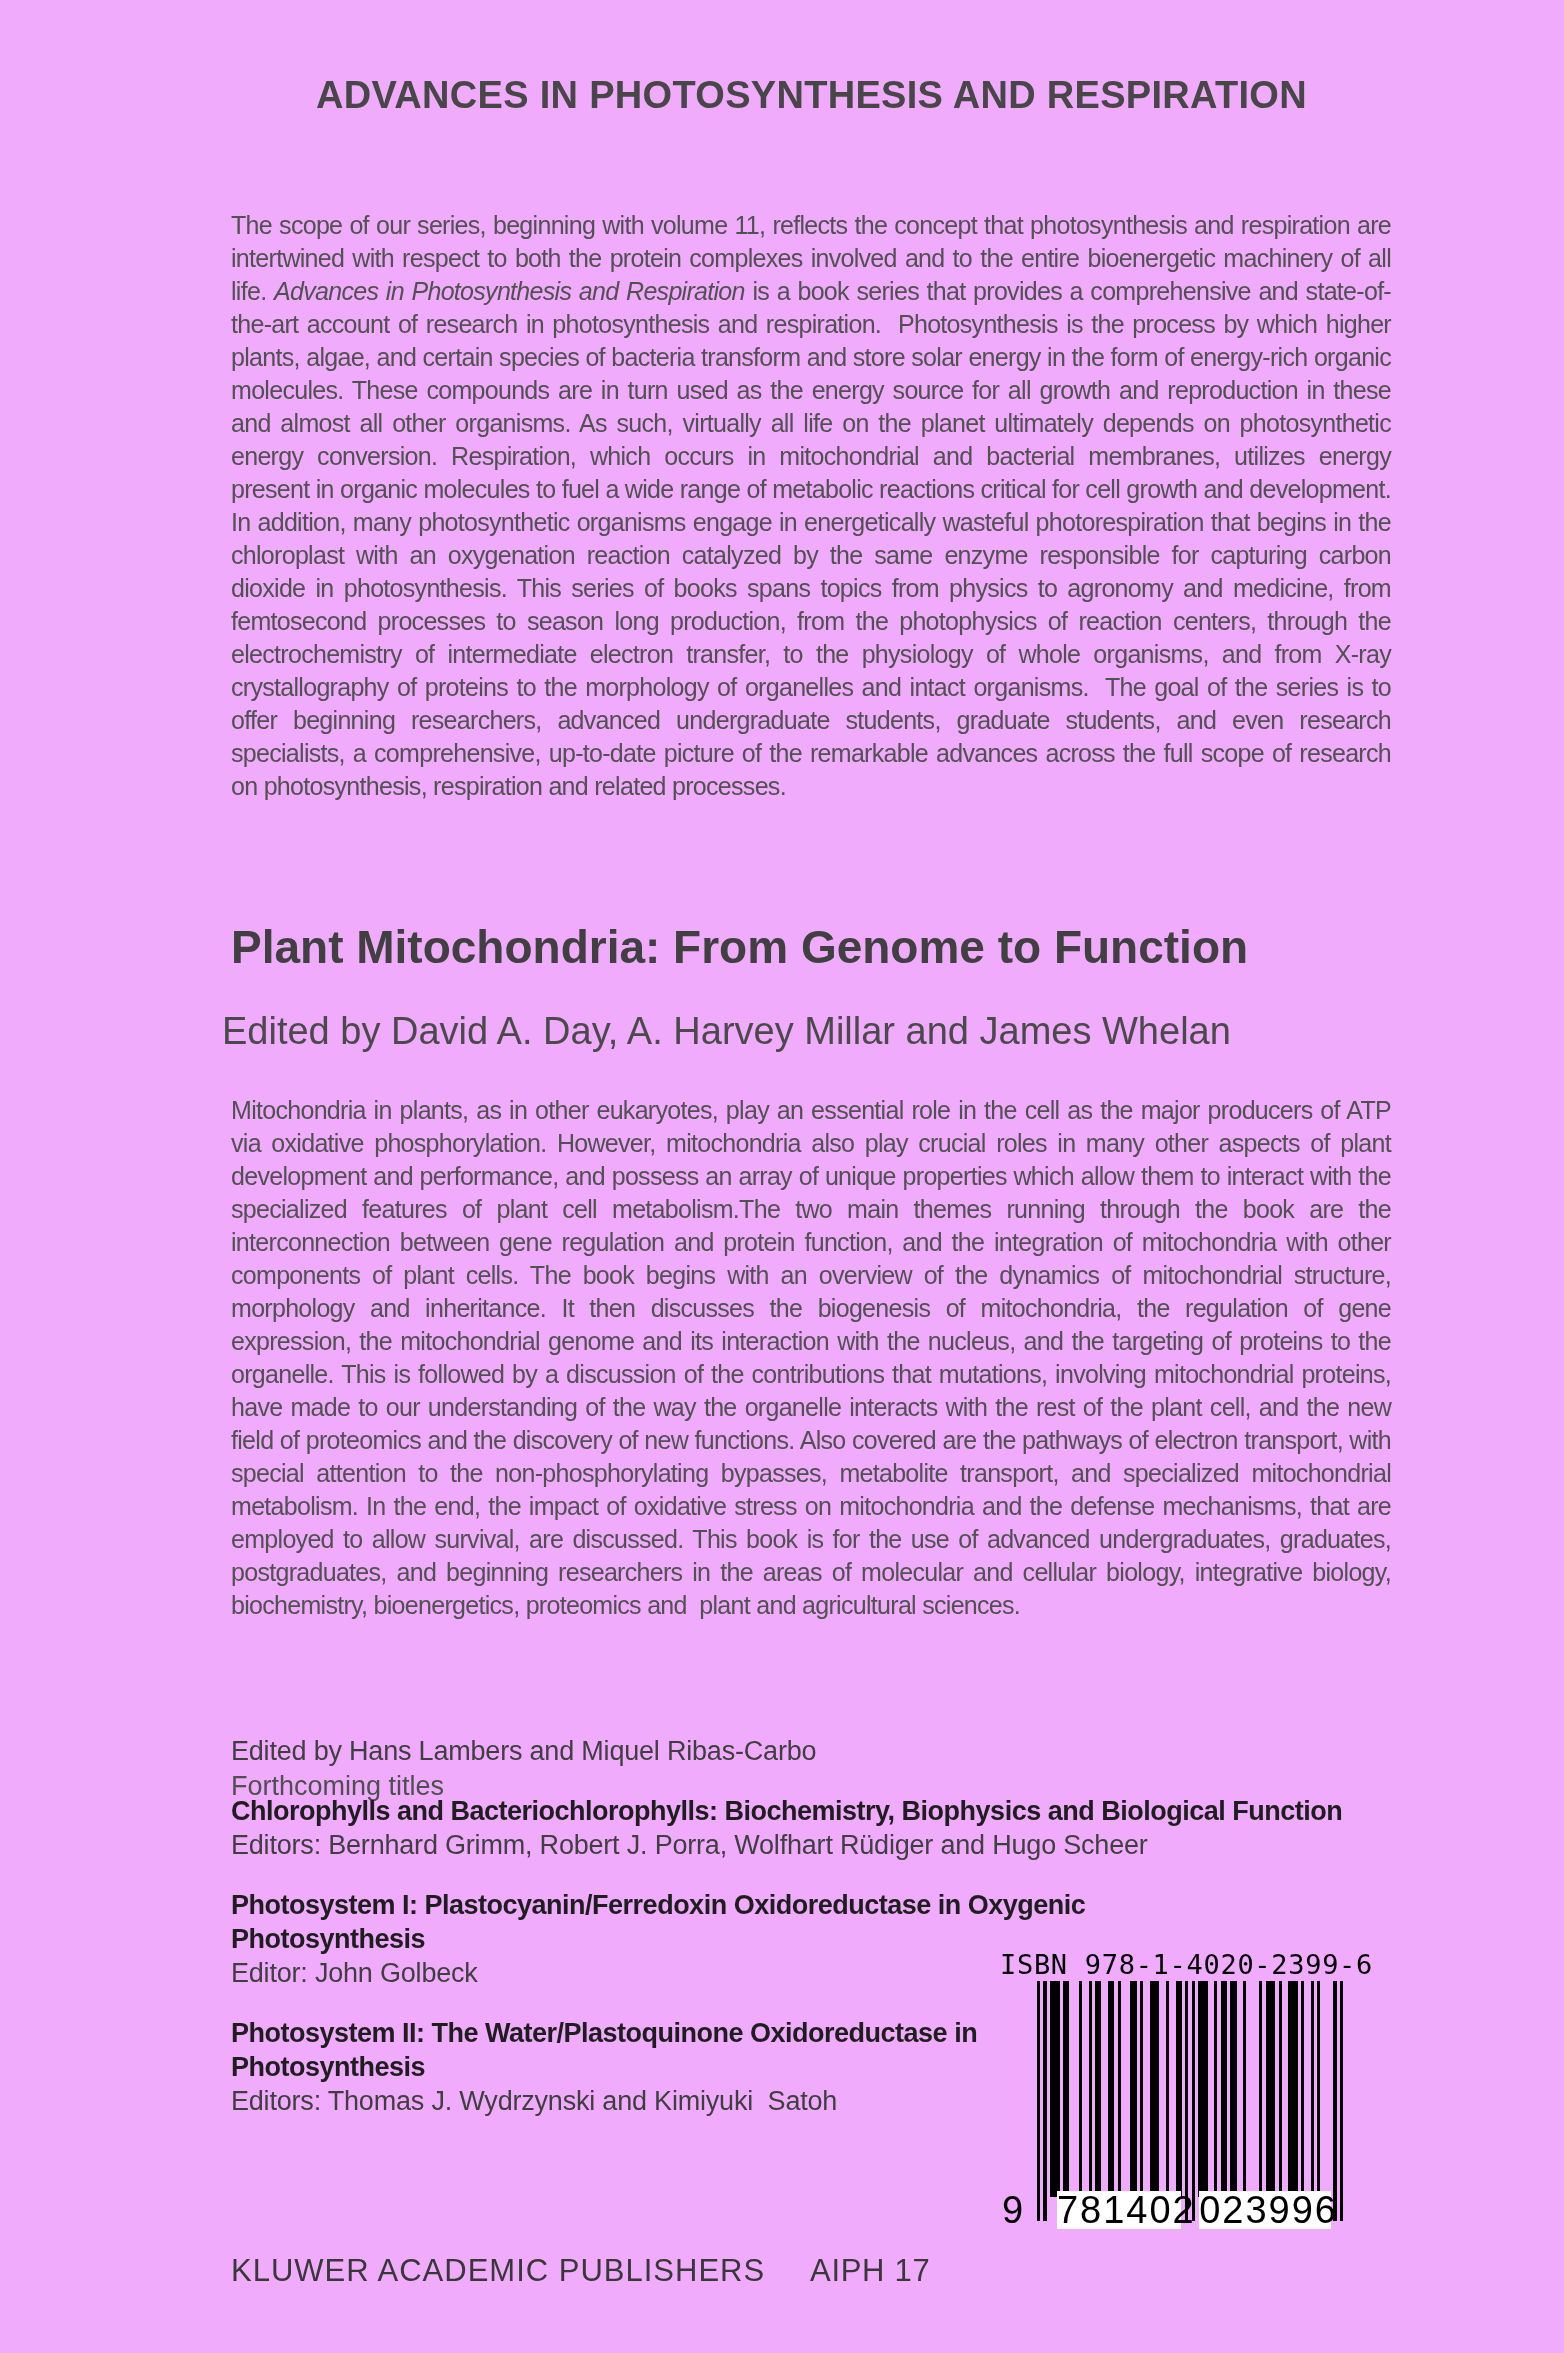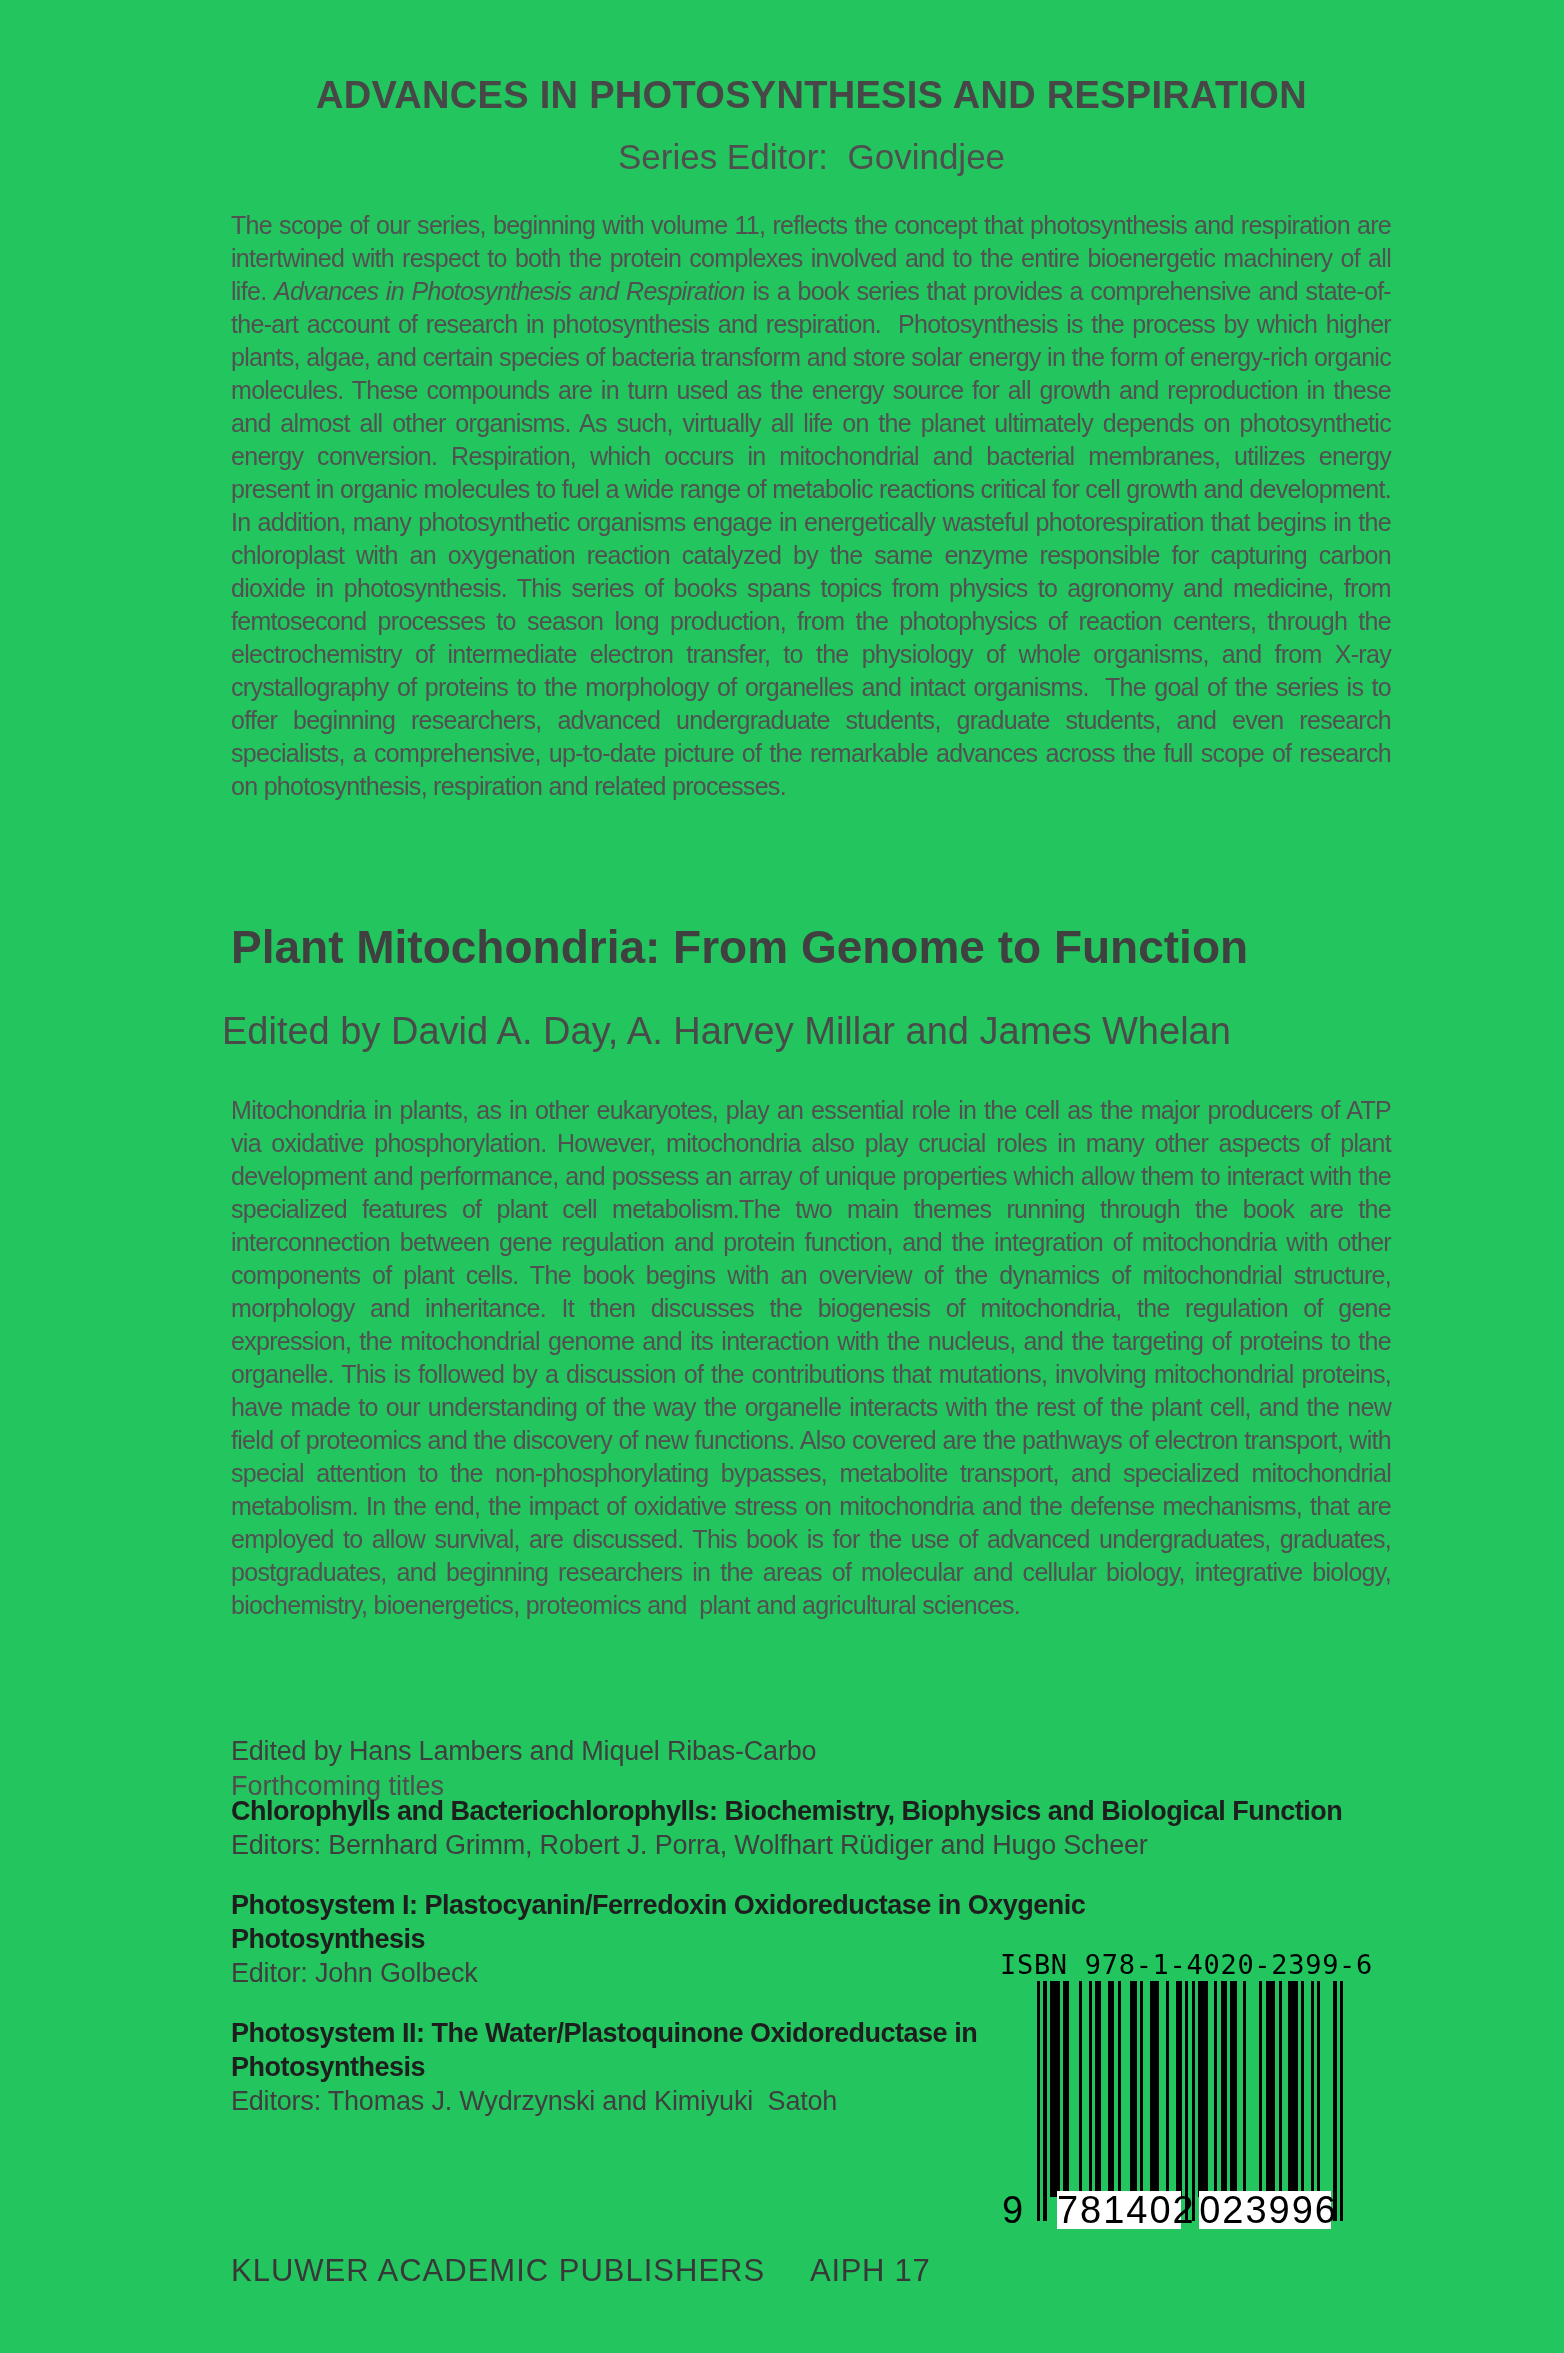--- a/index.html
+++ b/index.html
@@ -1,17 +1,17 @@
 <!DOCTYPE html>
 <html style="font-size:10.4px"><head>
 <meta charset="utf-8">
 <style>
   html,body { margin:0; padding:0; background:#e8e8e8; }
   .page {
-    position:relative; width:1564px; height:2354px; background:#22c55e;
+    position:relative; width:1564px; height:2354px; background:#f0abfc;
     font-family:"Liberation Sans", sans-serif; overflow:hidden; margin:0 auto;
   }
   .series-title {
     position:absolute; top:74px; left:202px; width:1219px; text-align:center;
     font-size:38px; font-weight:bold; letter-spacing:0.3px; color:#474747; white-space:nowrap;
   }
   .series-editor {
     position:absolute; top:137px; left:202px; width:1219px; text-align:center;
     font-size:35px; color:#4f4f4f; white-space:pre-wrap;
   }
@@ -67,21 +67,20 @@
     font-size:31px; letter-spacing:0.7px; color:#383838; white-space:nowrap;
   }
 </style>
 </head>
 <body>
 
 <div class="page">
 
   <div class="series-title">ADVANCES IN PHOTOSYNTHESIS AND RESPIRATION</div>
 
-  <div class="series-editor">Series Editor:  Govindjee</div>
 
   <div class="para para-1"><span>The scope of our series, beginning with volume 11, reflects the concept that photosynthesis and respiration are intertwined with respect to both the protein complexes involved and to the entire bioenergetic machinery of all life. </span><span class="it">Advances in Photosynthesis and Respiration</span><span> is a book series that provides a comprehensive and state-of-the-art account of research in photosynthesis and respiration.  Photosynthesis is the process by which higher plants, algae, and certain species of bacteria transform and store solar energy in the form of energy-rich organic molecules. These compounds are in turn used as the energy source for all growth and reproduction in these and almost all other organisms. As such, virtually all life on the planet ultimately depends on photosynthetic energy conversion. Respiration, which occurs in mitochondrial and bacterial membranes, utilizes energy present in organic molecules to fuel a wide range of metabolic reactions critical for cell growth and development. In addition, many photosynthetic organisms engage in energetically wasteful photorespiration that begins in the chloroplast with an oxygenation reaction catalyzed by the same enzyme responsible for capturing carbon dioxide in photosynthesis. This series of books spans topics from physics to agronomy and medicine, from femtosecond processes to season long production, from the photophysics of reaction centers, through the electrochemistry of intermediate electron transfer, to the physiology of whole organisms, and from X-ray crystallography of proteins to the morphology of organelles and intact organisms.  The goal of the series is to offer beginning researchers, advanced undergraduate students, graduate students, and even research specialists, a comprehensive, up-to-date picture of the remarkable advances across the full scope of research on photosynthesis, respiration and related processes.</span></div>
 
   <div class="book-title">Plant Mitochondria: From Genome to Function</div>
 
   <div class="edited-by">Edited by David A. Day, A. Harvey Millar and James Whelan</div>
 
   <div class="para para-2">Mitochondria in plants, as in other eukaryotes, play an essential role in the cell as the major producers of ATP via oxidative phosphorylation. However, mitochondria also play crucial roles in many other aspects of plant development and performance, and possess an array of unique properties which allow them to interact with the specialized features of plant cell metabolism.The two main themes running through the book are the interconnection between gene regulation and protein function, and the integration of mitochondria with other components of plant cells. The book begins with an overview of the dynamics of mitochondrial structure, morphology and inheritance. It then discusses the biogenesis of mitochondria, the regulation of gene expression, the mitochondrial genome and its interaction with the nucleus, and the targeting of proteins to the organelle. This is followed by a discussion of the contributions that mutations, involving mitochondrial proteins, have made to our understanding of the way the organelle interacts with the rest of the plant cell, and the new field of proteomics and the discovery of new functions. Also covered are the pathways of electron transport, with special attention to the non-phosphorylating bypasses, metabolite transport, and specialized mitochondrial metabolism. In the end, the impact of oxidative stress on mitochondria and the defense mechanisms, that are employed to allow survival, are discussed. This book is for the use of advanced undergraduates, graduates, postgraduates, and beginning researchers in the areas of molecular and cellular biology, integrative biology, biochemistry, bioenergetics, proteomics and  plant and agricultural sciences.</div>
 
   <div class="fc-heading">Forthcoming titles</div>

